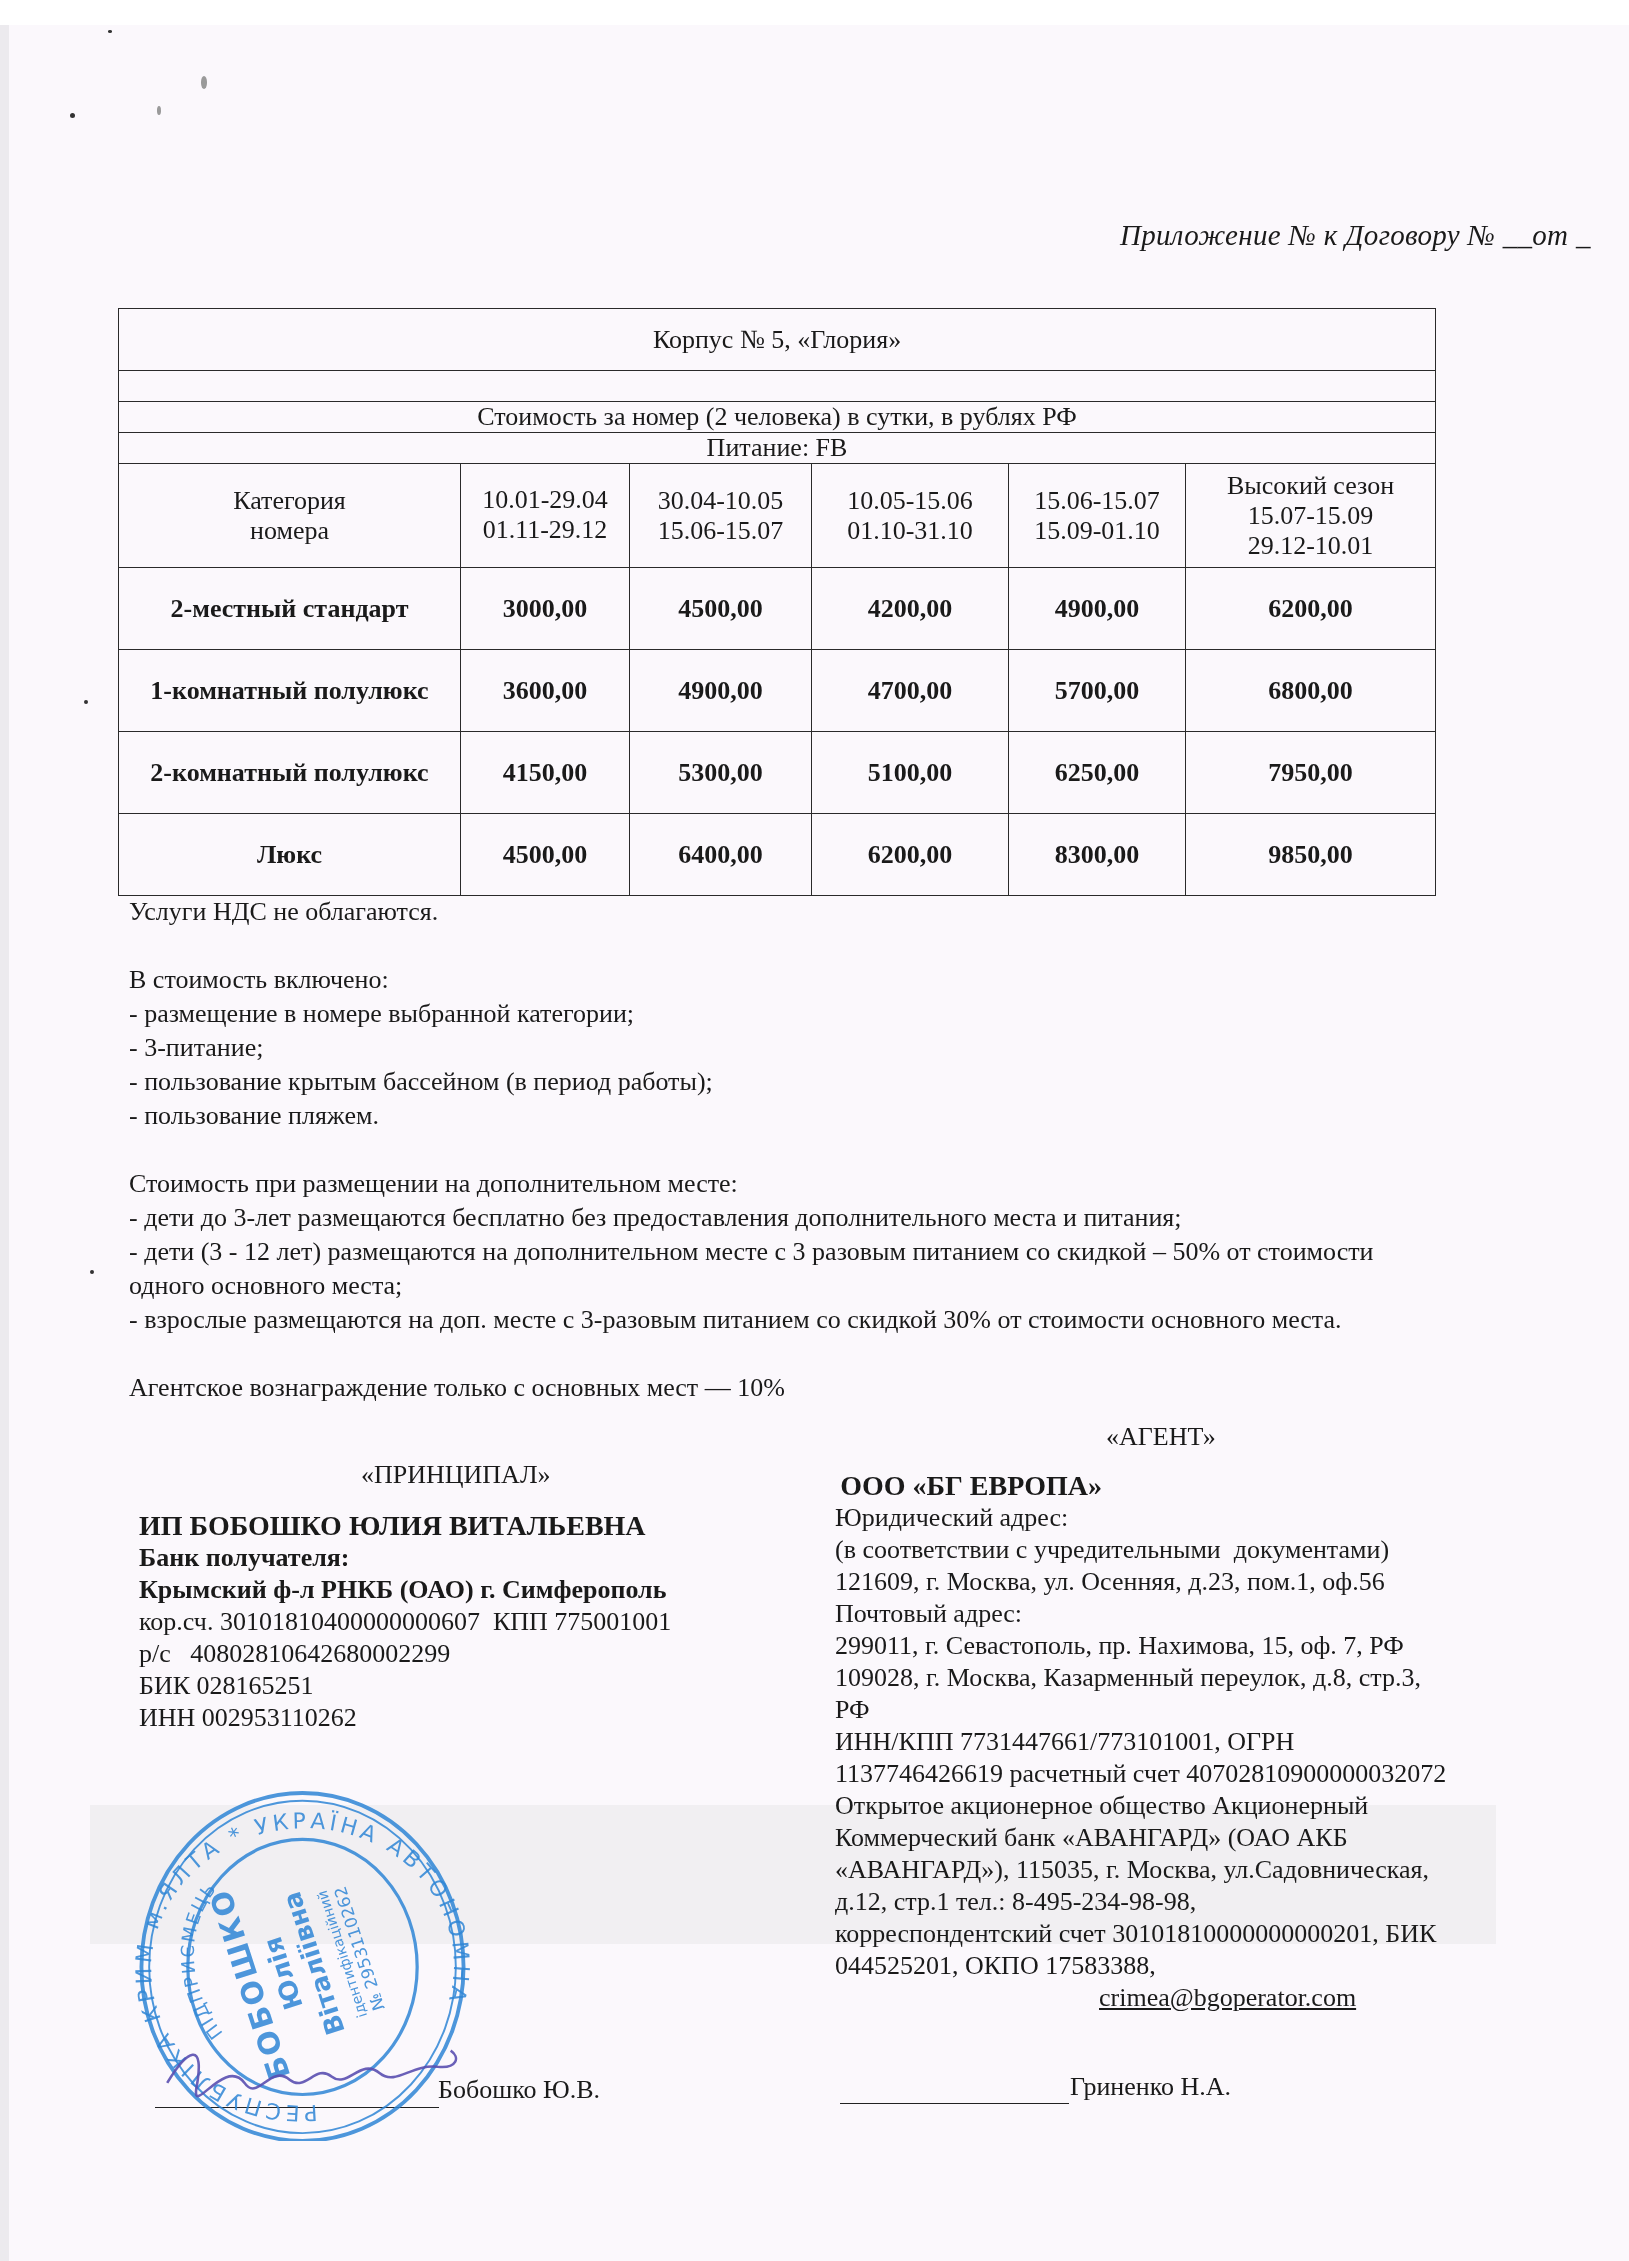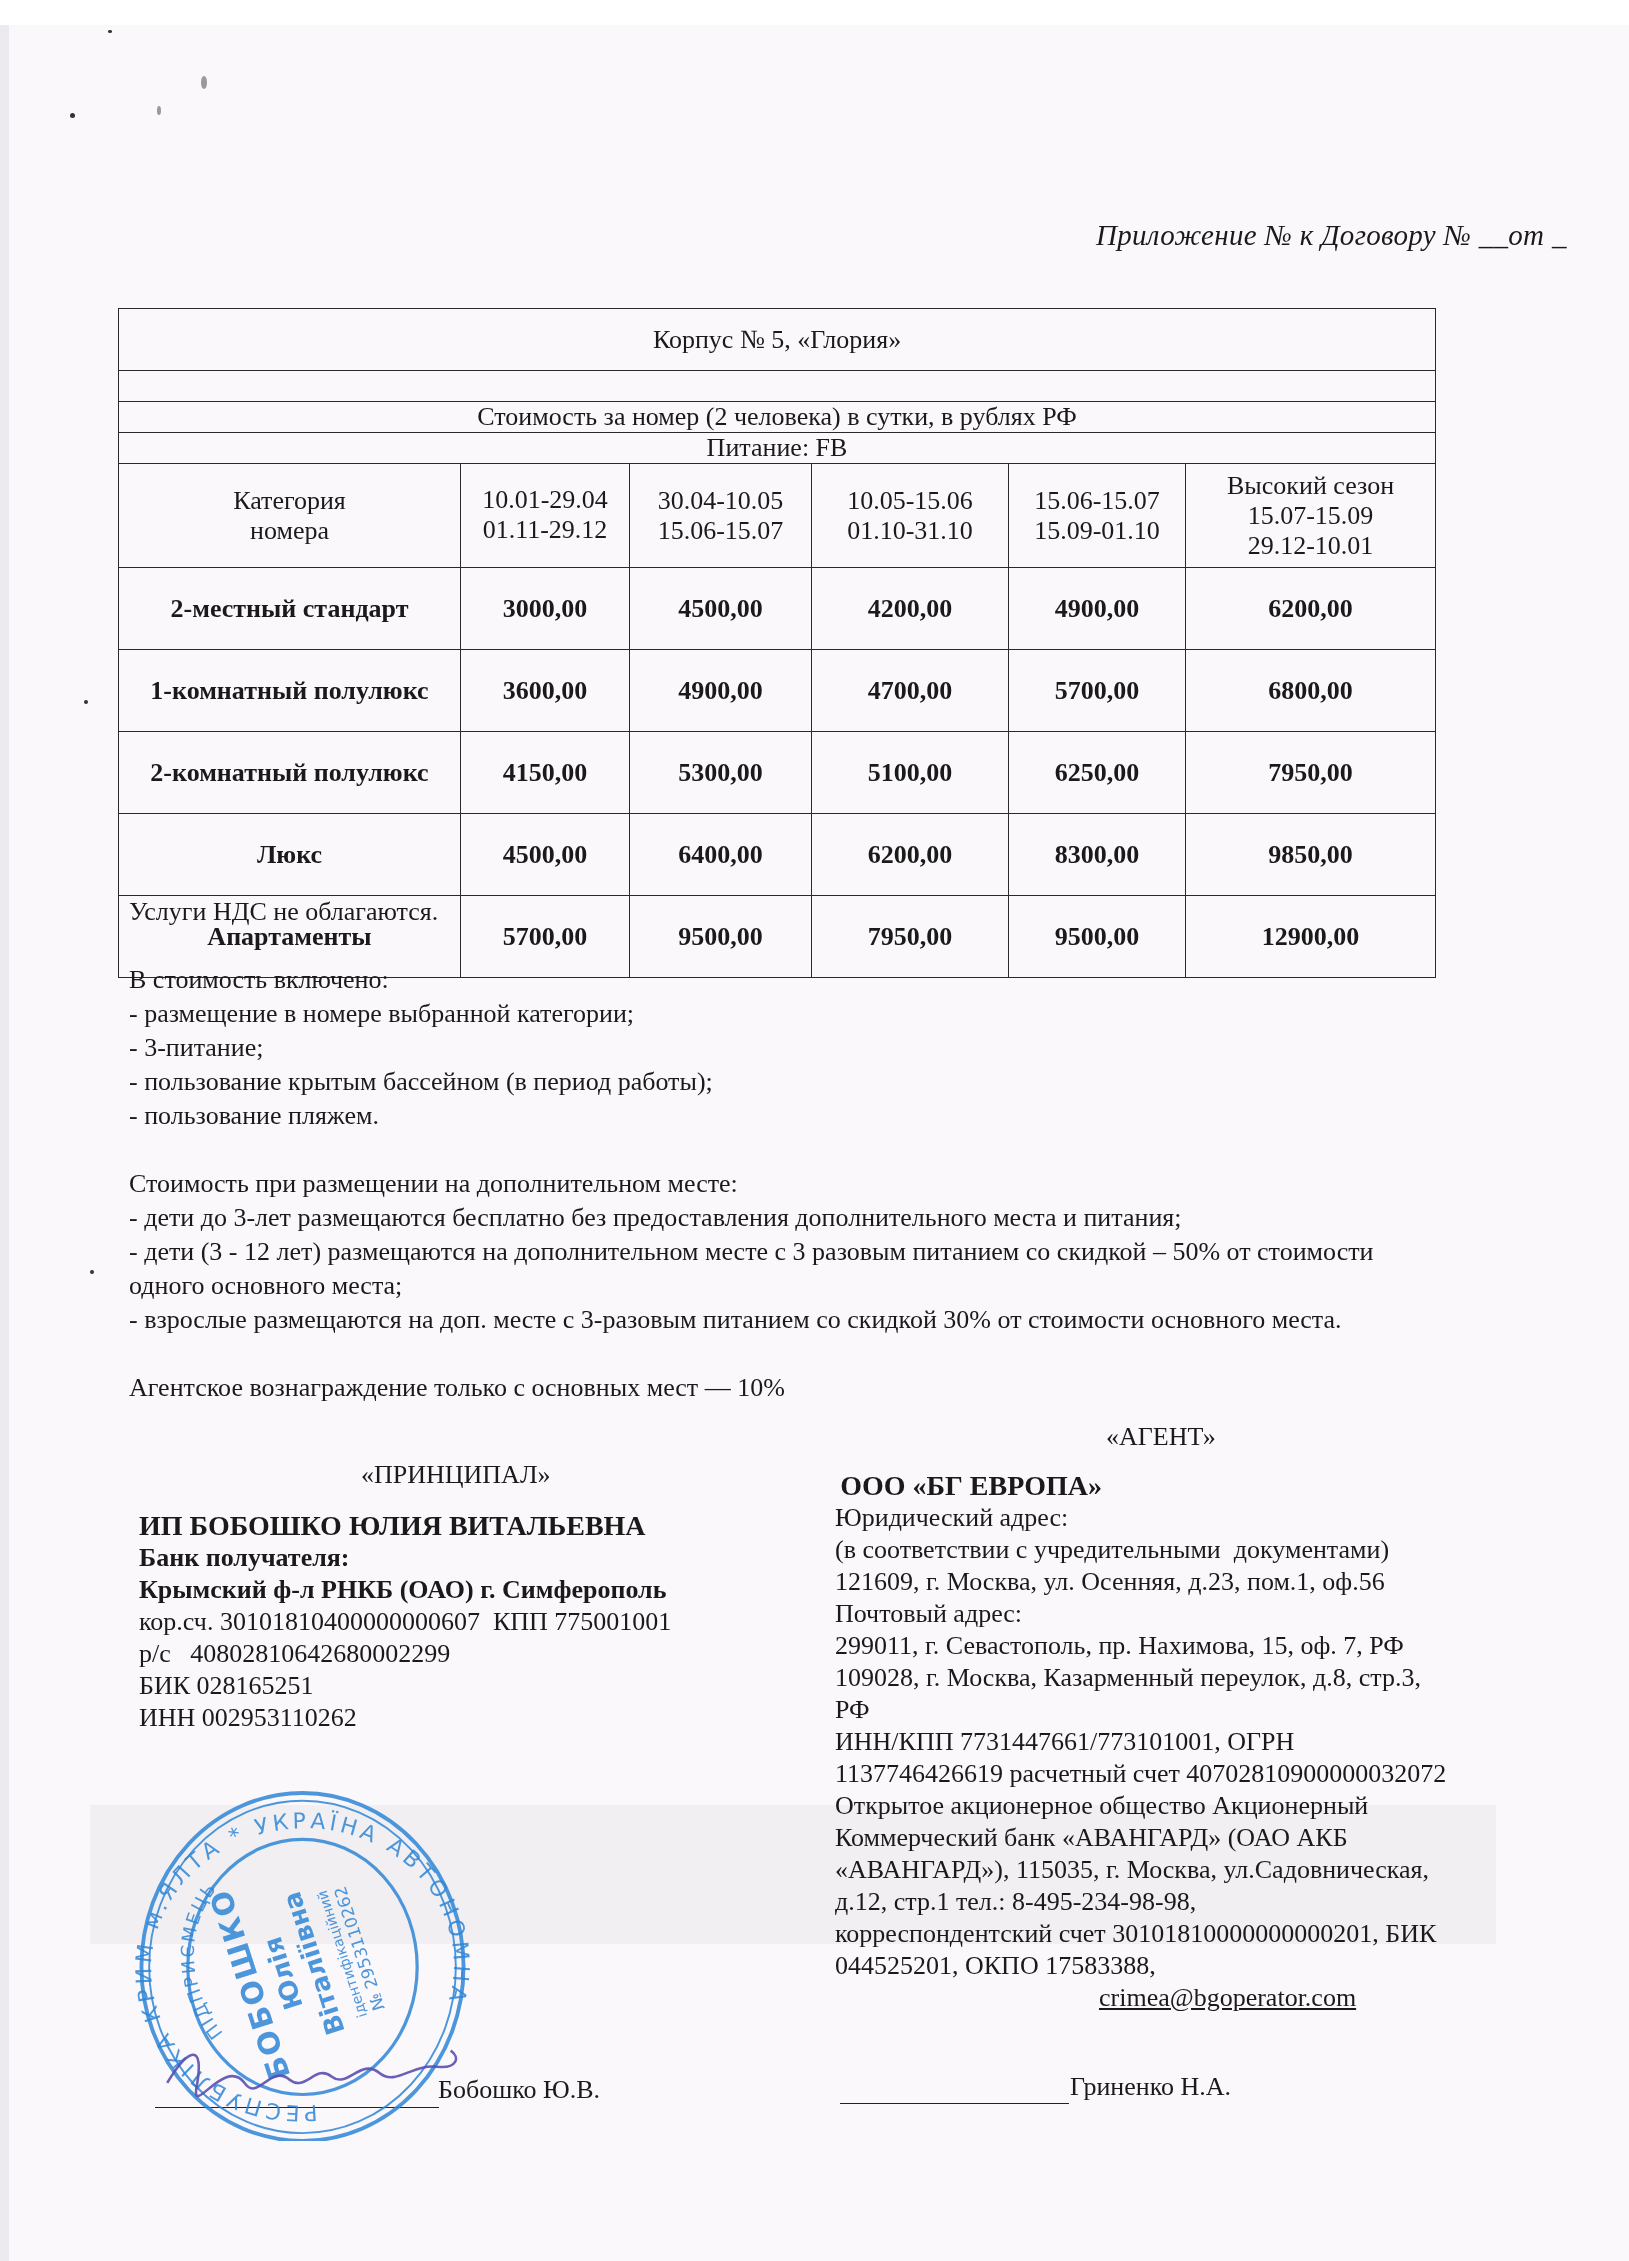--- a/index.html
+++ b/index.html
@@ -8,21 +8,21 @@
     background:#fbf8fc;
     font-family:"Liberation Serif","DejaVu Serif",serif;
     color:#1a1a1a;
   }
   .top-strip { position:absolute; left:0; top:0; width:1630px; height:24.5px; background:#ffffff; }
   .left-strip { position:absolute; left:0; top:24.5px; width:9px; height:2237px; background:#eceaee; }
   .speck { position:absolute; border-radius:50%; background:#333; }
   .speck.g { background:#9a9a9a; }
 
   .annex {
-    position:absolute; left:1096px; top:219px;
+    position:absolute; left:1120px; top:219px;
     font-style:italic; font-size:29px; letter-spacing:0.3px;
   }
 
   table.prices {
     position:absolute; left:118px; top:308px; width:1317px;
     border-collapse:collapse; table-layout:fixed;
     font-size:26px;
   }
   table.prices td {
     border:1.9px solid #2a2a2a; text-align:center; vertical-align:middle;
@@ -160,28 +160,20 @@
     <td class="val-cell">6250,00</td>
     <td class="val-cell">7950,00</td>
   </tr>
   <tr class="r-data">
     <td class="cat-cell">Люкс</td>
     <td class="val-cell">4500,00</td>
     <td class="val-cell">6400,00</td>
     <td class="val-cell">6200,00</td>
     <td class="val-cell">8300,00</td>
     <td class="val-cell">9850,00</td>
-  </tr>
-  <tr class="r-data">
-    <td class="cat-cell">Апартаменты</td>
-    <td class="val-cell">5700,00</td>
-    <td class="val-cell">9500,00</td>
-    <td class="val-cell">7950,00</td>
-    <td class="val-cell">9500,00</td>
-    <td class="val-cell">12900,00</td>
   </tr>
 </tbody>
   </table>
 
 <div class="notes">
   <div>Услуги НДС не облагаются.</div>
   <div class="gap"></div>
   <div>В стоимость включено:</div>
   <div>- размещение в номере выбранной категории;</div>
   <div>- 3-питание;</div>

